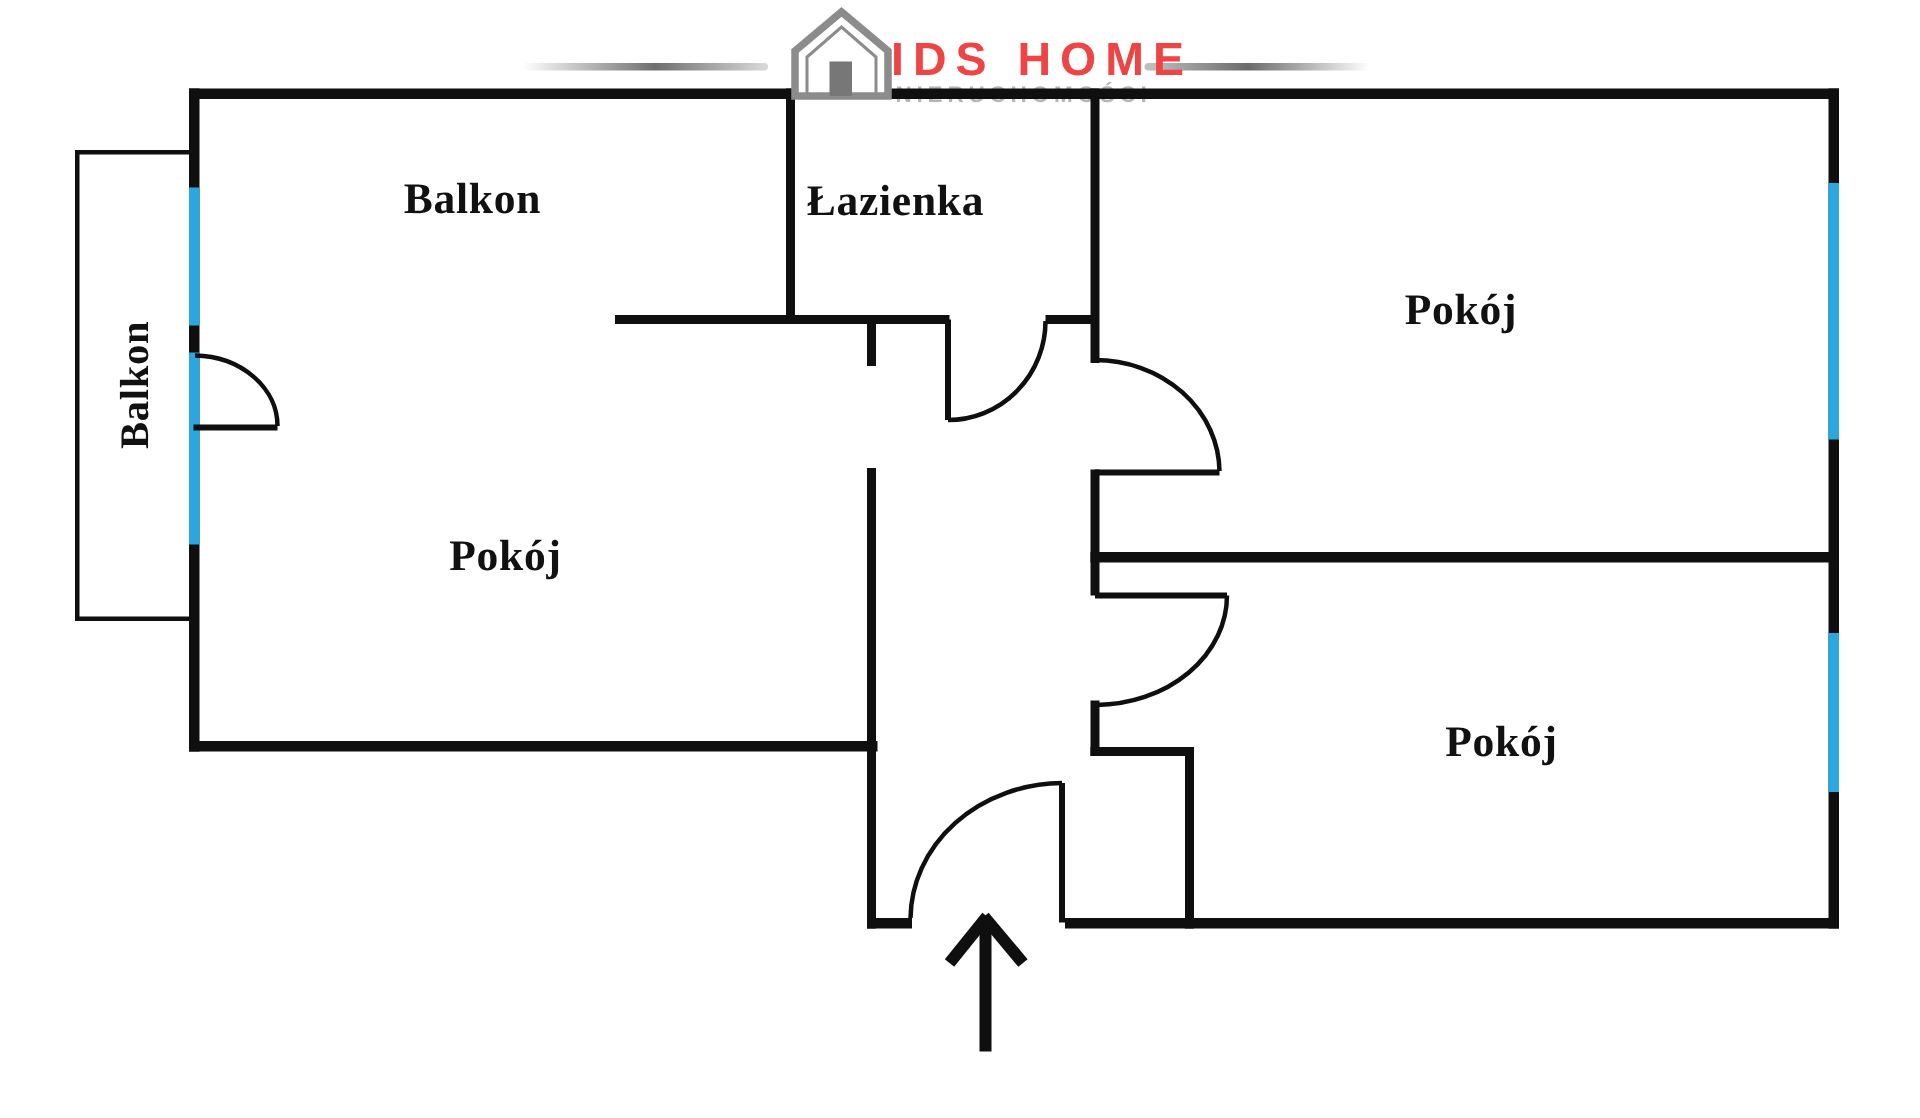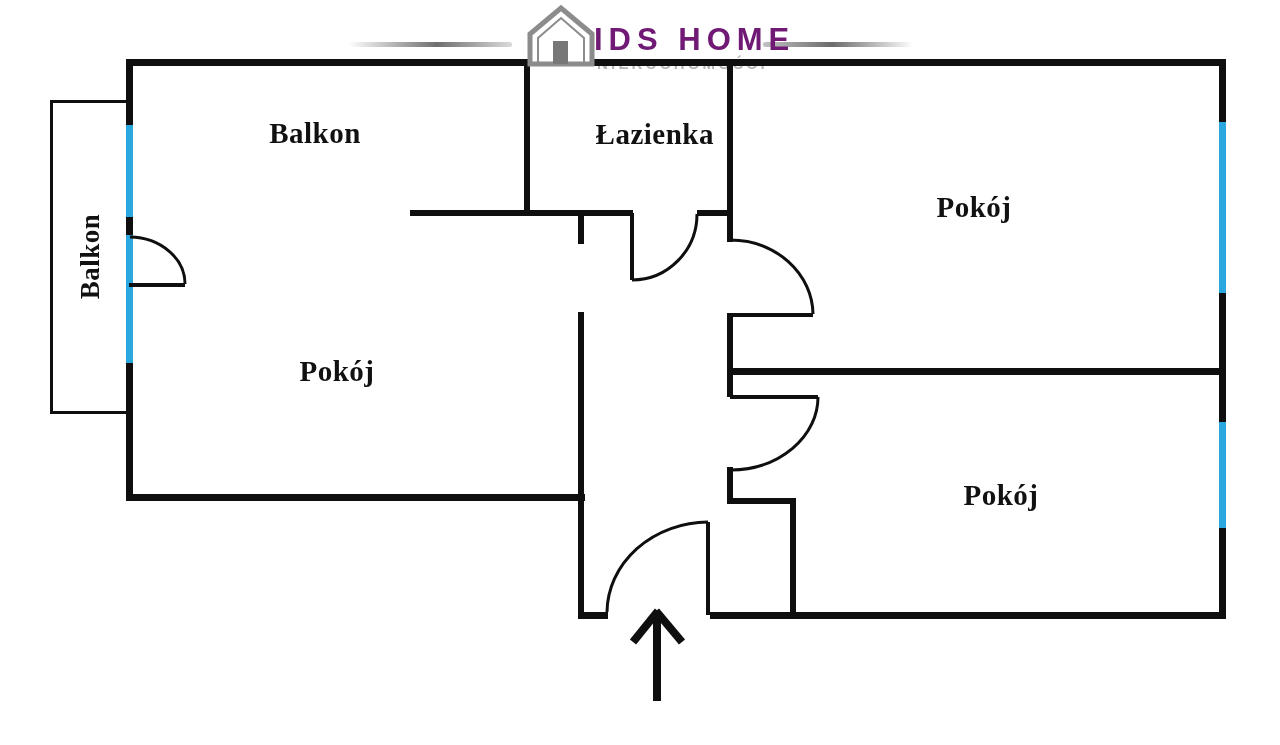--- a/index.html
+++ b/index.html
@@ -5,21 +5,21 @@
   html,body{margin:0;padding:0;background:#ffffff;}
   .stage{position:relative;width:1280px;height:745px;background:#ffffff;overflow:hidden;
          font-family:"Liberation Sans",sans-serif;}
   .plan-svg{position:absolute;left:0;top:0;z-index:1;}
   .room-label{position:absolute;z-index:2;width:160px;text-align:center;line-height:1;
     font-family:"Liberation Serif","DejaVu Serif",serif;font-weight:bold;
     font-size:29px;color:#111111;letter-spacing:0.5px;}
   .room-label.vertical{transform:rotate(-90deg);}
   .logo-title{position:absolute;left:594px;top:22px;z-index:3;
     font-family:"Liberation Sans",sans-serif;font-weight:bold;font-size:31px;
-    letter-spacing:6px;color:#701a75;}
+    letter-spacing:6px;color:#ef4444;}
   .logo-subtitle{position:absolute;left:597px;top:55px;z-index:0;
     font-family:"Liberation Sans",sans-serif;font-weight:bold;font-size:15px;
     letter-spacing:3.2px;color:#b4b4b4;}
   .swoosh{position:absolute;height:5px;border-radius:3px;z-index:0;}
   .swoosh-left{left:345px;top:42px;width:167px;
     background:linear-gradient(90deg,rgba(70,70,70,0) 2%,rgba(70,70,70,0.78) 55%,rgba(70,70,70,0.22) 98%);}
   .swoosh-right{left:763px;top:42px;width:153px;
     background:linear-gradient(90deg,rgba(70,70,70,0.35) 2%,rgba(70,70,70,0.8) 45%,rgba(70,70,70,0) 98%);}
 </style>
 </head>
@@ -95,18 +95,18 @@
     <g>
       <path d="M530 64 L530 34 L561 8 L592 34 L592 64 Z" fill="#ffffff" stroke-width="5" stroke-linejoin="miter" stroke="#8c8c8c"></path>
       <path d="M538 64 L538 38 L561 18 L584 38 L584 64" fill="none" stroke-width="2" stroke="#8c8c8c"></path>
       <rect x="553" y="41" width="15" height="23" fill="#777777"></rect>
     </g>
   </svg>
 
   <div class="logo-title">IDS HOME</div>
 
   <div class="room-label" style="left:235px;top:119px;">Balkon</div>
-  <div class="room-label" style="left:554px;top:120px;text-align:right;">Łazienka</div>
+  <div class="room-label" style="left:517px;top:120px;">Łazienka</div>
   <div class="room-label" style="left:894px;top:193px;">Pokój</div>
   <div class="room-label" style="left:257px;top:357px;">Pokój</div>
   <div class="room-label" style="left:921px;top:481px;">Pokój</div>
   <div class="room-label vertical" style="left:10px;top:243px;font-size:27px;">Balkon</div>
 </div>
 
 </body></html>

